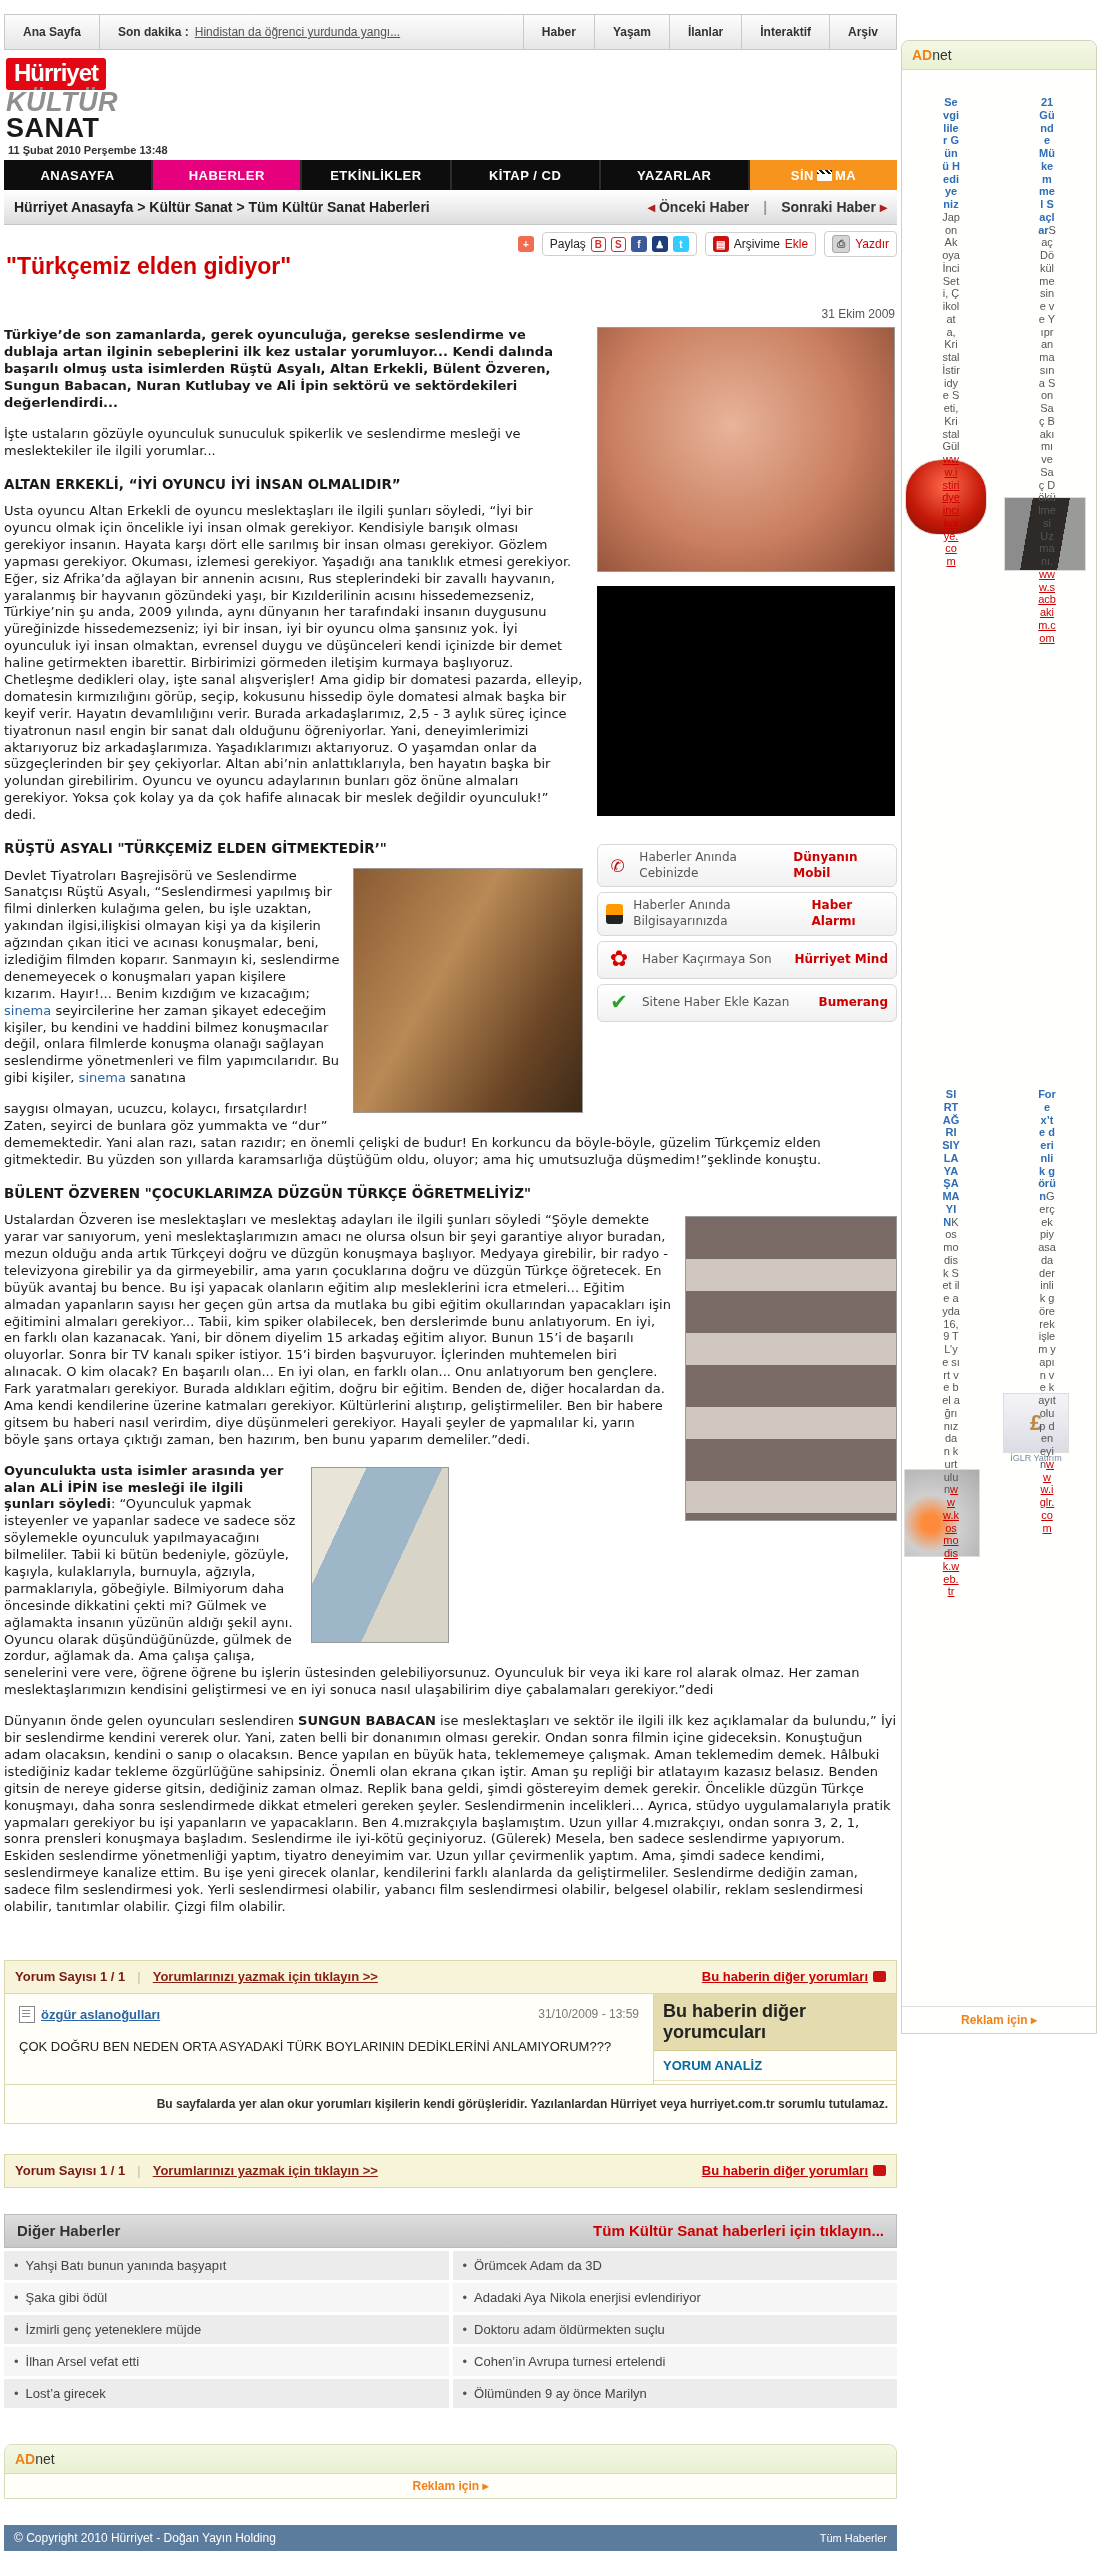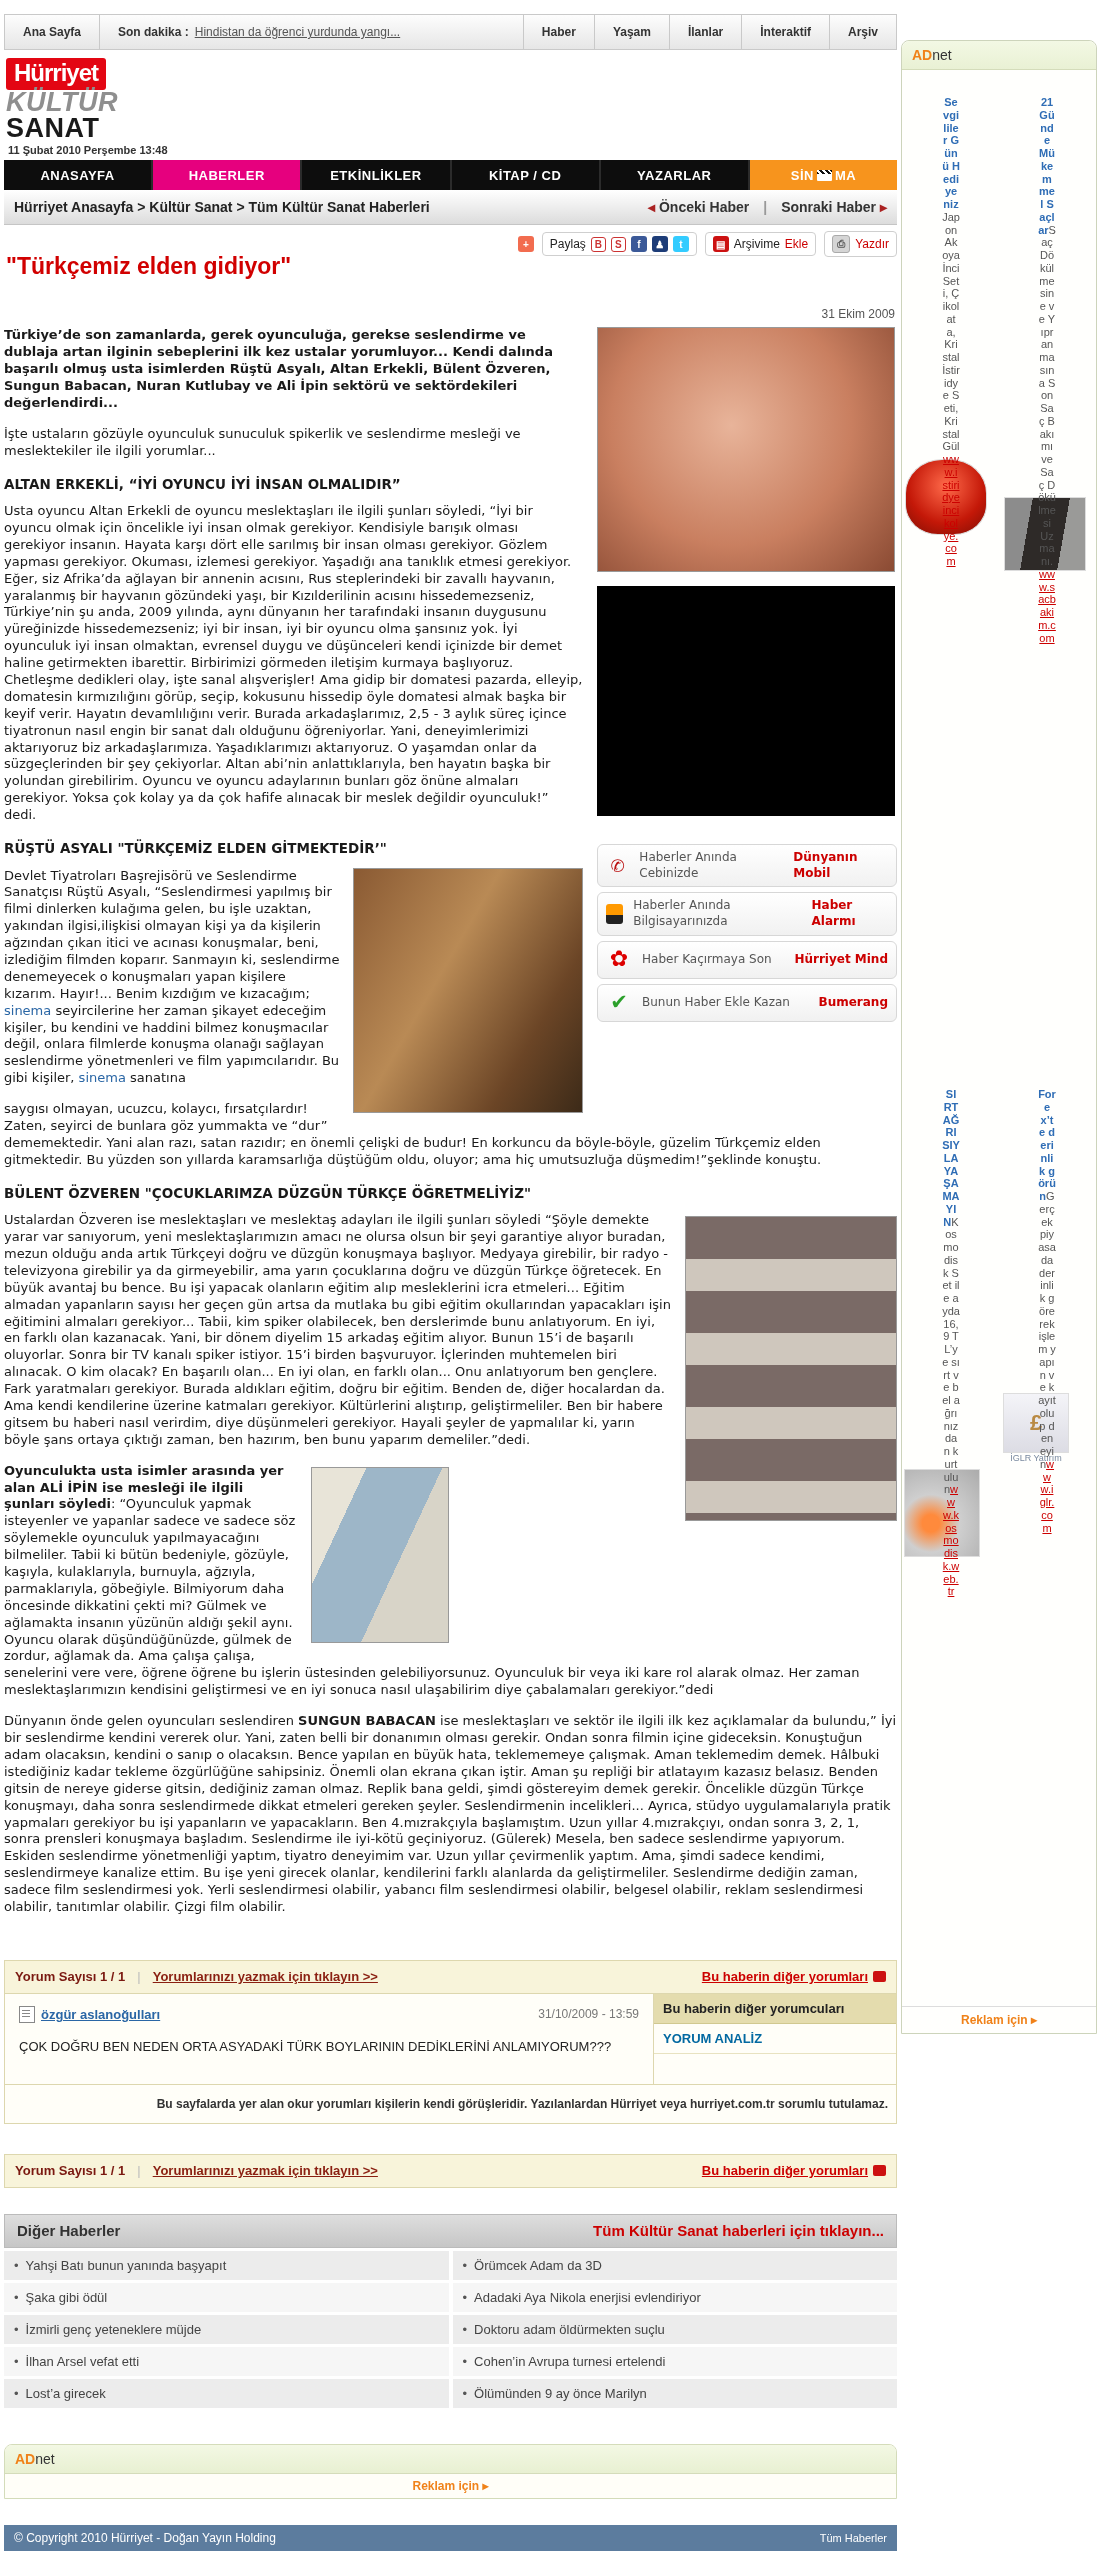--- a/index.html
+++ b/index.html
@@ -83,21 +83,21 @@
   .editicon{width:14px;height:15px;border:1px solid #888;background:#fff;margin-right:6px;position:relative;}
   .editicon:before{content:"";position:absolute;left:2px;top:3px;width:8px;height:1px;background:#888;box-shadow:0 3px 0 #888,0 6px 0 #888;}
   .author{color:#2a66a5;text-decoration:underline;font-weight:bold;cursor:pointer;}
   .cdate{margin-left:auto;color:#777;font-size:12px;}
   .ctext{margin:16px 0 18px 0;font-size:13px;color:#222;}
   .ratings{display:flex;gap:2px;}
   .rate{flex:1;height:30px;display:flex;align-items:center;justify-content:center;color:#fff;font-weight:bold;font-size:12px;background:#b3b3b3;cursor:pointer;}
   .rate.good{background:#2f9e2f;}
   .rate.last{flex:1.3;}
   .cright{width:242px;border-left:1px solid #ddd7ae;display:flex;flex-direction:column;}
-  .crhead{background:#e4dcae;font-weight:bold;font-size:13px;padding:7px 9px;border-bottom:1px solid #d0c890;}
+  .crhead{background:#e4dcae;font-weight:bold;font-size:18px;padding:7px 9px;border-bottom:1px solid #d0c890;}
   .cranaliz{color:#0369a1;font-weight:bold;font-size:13px;padding:7px 9px;border-bottom:1px solid #e8e2c0;cursor:pointer;}
   .disclaimer{border:1px solid #ddd7ae;border-top:none;background:#fffef8;text-align:right;font-size:12px;font-weight:bold;color:#333;padding:12px 8px;}
   
   .onhead{display:flex;justify-content:space-between;align-items:center;background:linear-gradient(#dedede,#c6c6c6);height:32px;padding:0 12px;margin-top:26px;font-size:15px;font-weight:bold;color:#333;border:1px solid #bbb;}
   .onlink{color:#cc0000;cursor:pointer;}
   .oncols{display:flex;gap:4px;margin-top:3px;}
   .oncol{flex:1;display:flex;flex-direction:column;gap:3px;}
   .onitem{background:#ececec;padding:7px 10px;font-size:13px;color:#444;cursor:pointer;}
   .onitem:nth-child(even){background:#f6f6f6;}
   .onitem .bull{color:#555;margin-right:7px;}
@@ -223,21 +223,21 @@
             <span>Haberler Anında Bilgisayarınızda</span>
             <span class="wlink">Haber Alarmı</span>
           </div>
           <div class="wrow">
             <span class="wic gear">✿</span>
             <span>Haber Kaçırmaya Son</span>
             <span class="wlink">Hürriyet Mind</span>
           </div>
           <div class="wrow">
             <span class="wic check">✔</span>
-            <span>Bunun Haber Ekle Kazan</span>
+            <span>Sitene Haber Ekle Kazan</span>
             <span class="wlink">Bumerang</span>
           </div>
         </div>
       </div>
 
       <p class="lead">Türkiye’de son zamanlarda, gerek oyunculuğa, gerekse seslendirme ve dublaja artan ilginin sebeplerini ilk kez ustalar yorumluyor... Kendi dalında başarılı olmuş usta isimlerden Rüştü Asyalı, Altan Erkekli, Bülent Özveren, Sungun Babacan, Nuran Kutlubay ve Ali İpin sektörü ve sektördekileri değerlendirdi...</p>
       <p>İşte ustaların gözüyle oyunculuk sunuculuk spikerlik ve seslendirme mesleği ve meslektekiler ile ilgili yorumlar...</p>
 
       <div class="h2">ALTAN ERKEKLİ, “İYİ OYUNCU İYİ İNSAN OLMALIDIR”</div>
       <p>Usta oyuncu Altan Erkekli de oyuncu meslektaşları ile ilgili şunları söyledi, “İyi bir oyuncu olmak için öncelikle iyi insan olmak gerekiyor. Kendisiyle barışık olması gerekiyor insanın. Hayata karşı dört elle sarılmış bir insan olması gerekiyor. Gözlem yapması gerekiyor. Okuması, izlemesi gerekiyor. Yaşadığı ana tanıklık etmesi gerekiyor. Eğer, siz Afrika’da ağlayan bir annenin acısını, Rus steplerindeki bir zavallı hayvanın, yaralanmış bir hayvanın gözündeki yaşı, bir Kızılderilinin acısını hissedemezseniz, Türkiye’nin şu anda, 2009 yılında, aynı dünyanın her tarafındaki insanın duygusunu yüreğinizde hissedemezseniz; iyi bir insan, iyi bir oyuncu olma şansınız yok. İyi oyunculuk iyi insan olmaktan, evrensel duygu ve düşünceleri kendi içinizde bir demet haline getirmekten ibarettir. Birbirimizi görmeden iletişim kurmaya başlıyoruz. Chetleşme dedikleri olay, işte sanal alışverişler! Ama gidip bir domatesi pazarda, elleyip, domatesin kırmızılığını görüp, seçip, kokusunu hissedip öyle domatesi almak başka bir keyif verir. Hayatın devamlılığını verir. Burada arkadaşlarımız, 2,5 - 3 aylık süreç içince tiyatronun nasıl engin bir sanat dalı olduğunu öğreniyorlar. Yani, deneyimlerimizi aktarıyoruz biz arkadaşlarımıza. Yaşadıklarımızı aktarıyoruz.  O yaşamdan onlar da süzgeçlerinden bir şey çekiyorlar. Altan abi’nin anlattıklarıyla, ben hayatın başka bir yolundan girebilirim. Oyuncu ve oyuncu adaylarının bunları göz önüne almaları gerekiyor. Yoksa çok kolay ya da çok hafife alınacak bir meslek değildir oyunculuk!” dedi.</p>

